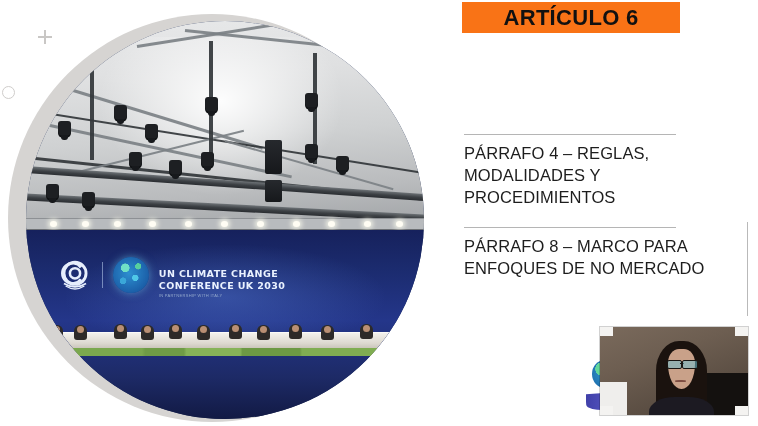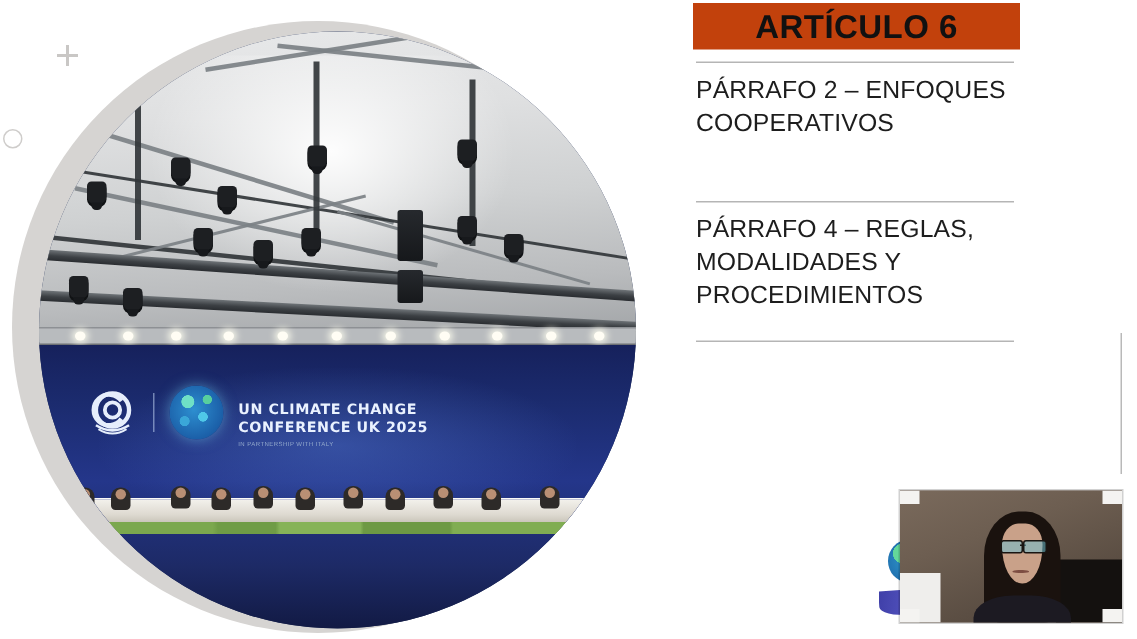--- a/index.html
+++ b/index.html
@@ -269,21 +269,21 @@
   
   .right {
     position: absolute;
     left: 440px; top: 0;
     width: 318px; height: 426px;
   }
   .title-box {
     position: absolute;
     left: 22px; top: 2px;
     width: 218px; height: 31px;
-    background: #c2410c;
+    background: #f97316;
     display: flex;
     align-items: center;
     justify-content: center;
   }
   .title-box span {
     color: #111111;
     font-size: 22px;
     font-weight: bold;
     letter-spacing: .3px;
     font-family: "Liberation Sans", sans-serif;
@@ -511,21 +511,21 @@
                 <path d="M27 11 A12 12 0 1 0 27 25" fill="none" stroke="#e6eefc" stroke-width="3.4"></path>
                 <circle cx="20" cy="18" r="6" fill="none" stroke="#e6eefc" stroke-width="3"></circle>
                 <path d="M7 30 Q20 38 33 30" fill="none" stroke="#e6eefc" stroke-width="2"></path>
                 <path d="M9 33 Q20 40 31 33" fill="none" stroke="#e6eefc" stroke-width="1.6"></path>
               </svg>
             </div>
             <div class="vdiv"></div>
             <div class="globe"></div>
             <div class="cop-text">
               <div class="l">UN CLIMATE CHANGE</div>
-              <div class="l">CONFERENCE UK 2025</div>
+              <div class="l">CONFERENCE UK 2030</div>
               <div class="sub">IN PARTNERSHIP WITH ITALY</div>
             </div>
           </div>
 
           <div class="panel-table"></div>
           <div class="panelist" style="left:6%;  top:50.5%;"></div>
           <div class="panelist" style="left:12%; top:50.5%;"></div>
           <div class="panelist" style="left:22%; top:50%;"></div>
           <div class="panelist" style="left:29%; top:50.5%;"></div>
           <div class="panelist" style="left:36%; top:50%;"></div>
@@ -543,32 +543,29 @@
       </div>
     </div>
   </div>
 
   <div class="right">
 
     <div class="title-box">
       <span>ARTÍCULO 6</span>
     </div>
 
-    <div class="block b1">
-      <div class="rule"></div>
-      <p>PÁRRAFO 2 – ENFOQUES COOPERATIVOS</p>
-    </div>
 
     <div class="block b2">
       <div class="rule"></div>
       <p>PÁRRAFO 4 – REGLAS, MODALIDADES Y PROCEDIMIENTOS</p>
     </div>
 
     <div class="block b3">
       <div class="rule"></div>
+      <p>PÁRRAFO 8 – MARCO PARA ENFOQUES DE NO MERCADO</p>
     </div>
 
     <div class="hairline"></div>
   </div>
 
   <div class="video-slide">
     <div class="vs-globe"></div>
     <div class="vs-wave"></div>
     <div class="vs-cap1">COP26 GLASGOW</div>
     <div class="vs-cap2">IN PARTNERSHIP WITH ITALY</div>

